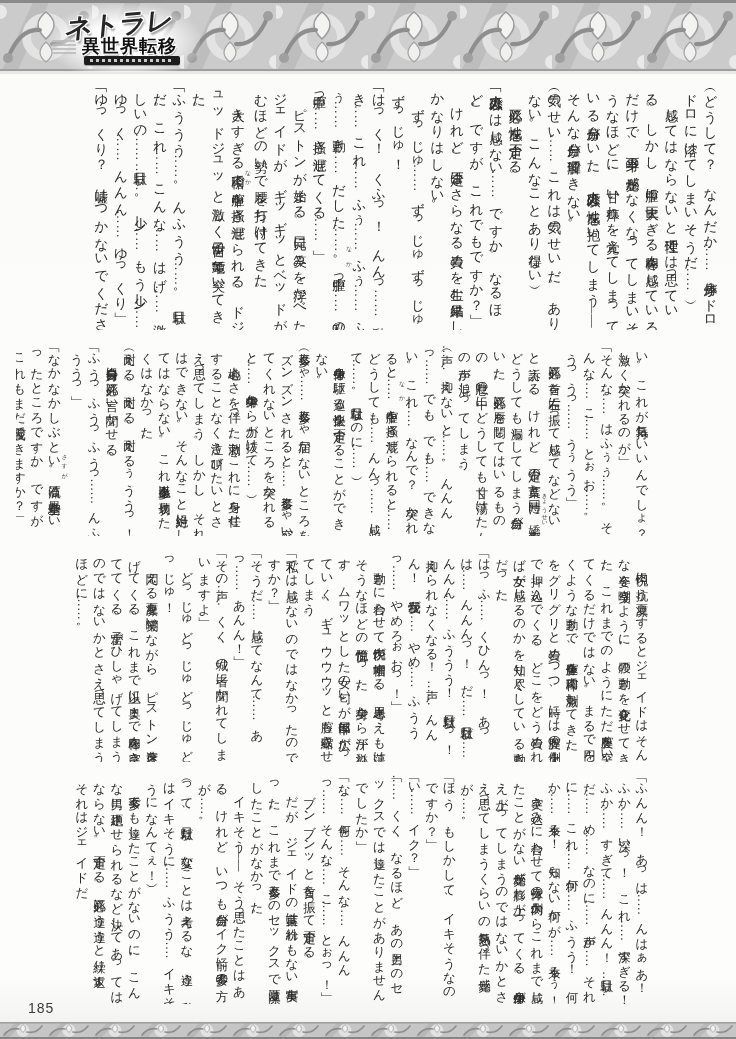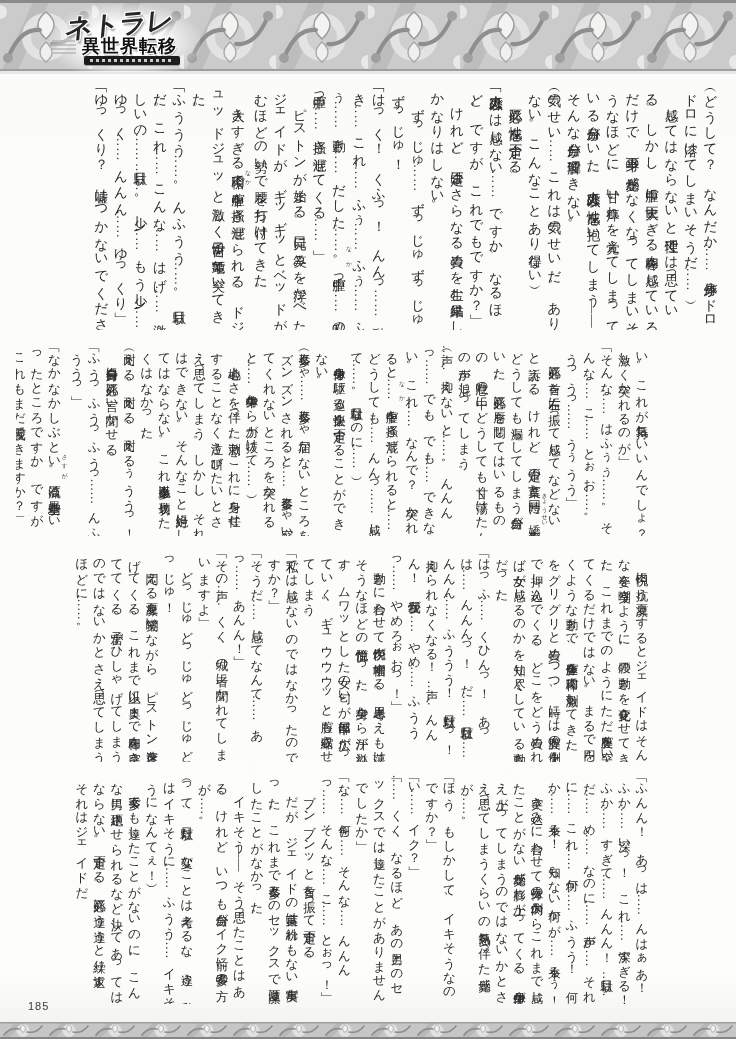--- a/index.html
+++ b/index.html
@@ -32,21 +32,21 @@
   .band{position:absolute;writing-mode:vertical-rl;text-orientation:mixed;overflow:hidden;
         color:#2b2b2b;text-align:start;}
   .band p{margin:0;padding:0;}
   .band-1{top:84px;right:16px;left:28px;height:246px;font-size:13.5px;line-height:19.5px;letter-spacing:0.8px;}
   .band-2{top:344px;right:86px;left:16px;height:192px;font-size:12.5px;line-height:17.5px;letter-spacing:0.5px;}
   .band-3{top:550px;right:86px;left:16px;height:212px;font-size:12.5px;line-height:17.5px;letter-spacing:0.5px;}
   .band-4{top:774px;right:86px;left:16px;height:230px;font-size:12.5px;line-height:17.5px;letter-spacing:0.5px;}
   ruby rt{font-size:6px;letter-spacing:0;color:#444;}
 
   
-  .page-number{position:absolute;left:28px;top:1000px;font-size:11px;color:#3a3a3a;
+  .page-number{position:absolute;left:28px;top:1000px;font-size:14px;color:#3a3a3a;
         font-family:"Liberation Sans","DejaVu Sans",sans-serif;letter-spacing:1px;}
 </style>
 </head>
 <body>
 
 <div class="page">
 
   <svg class="border-strip border-top" viewBox="0 0 736 74" preserveAspectRatio="none">
     <defs>
       <pattern id="arab-top" x="0" y="0" width="92" height="74" patternUnits="userSpaceOnUse">

